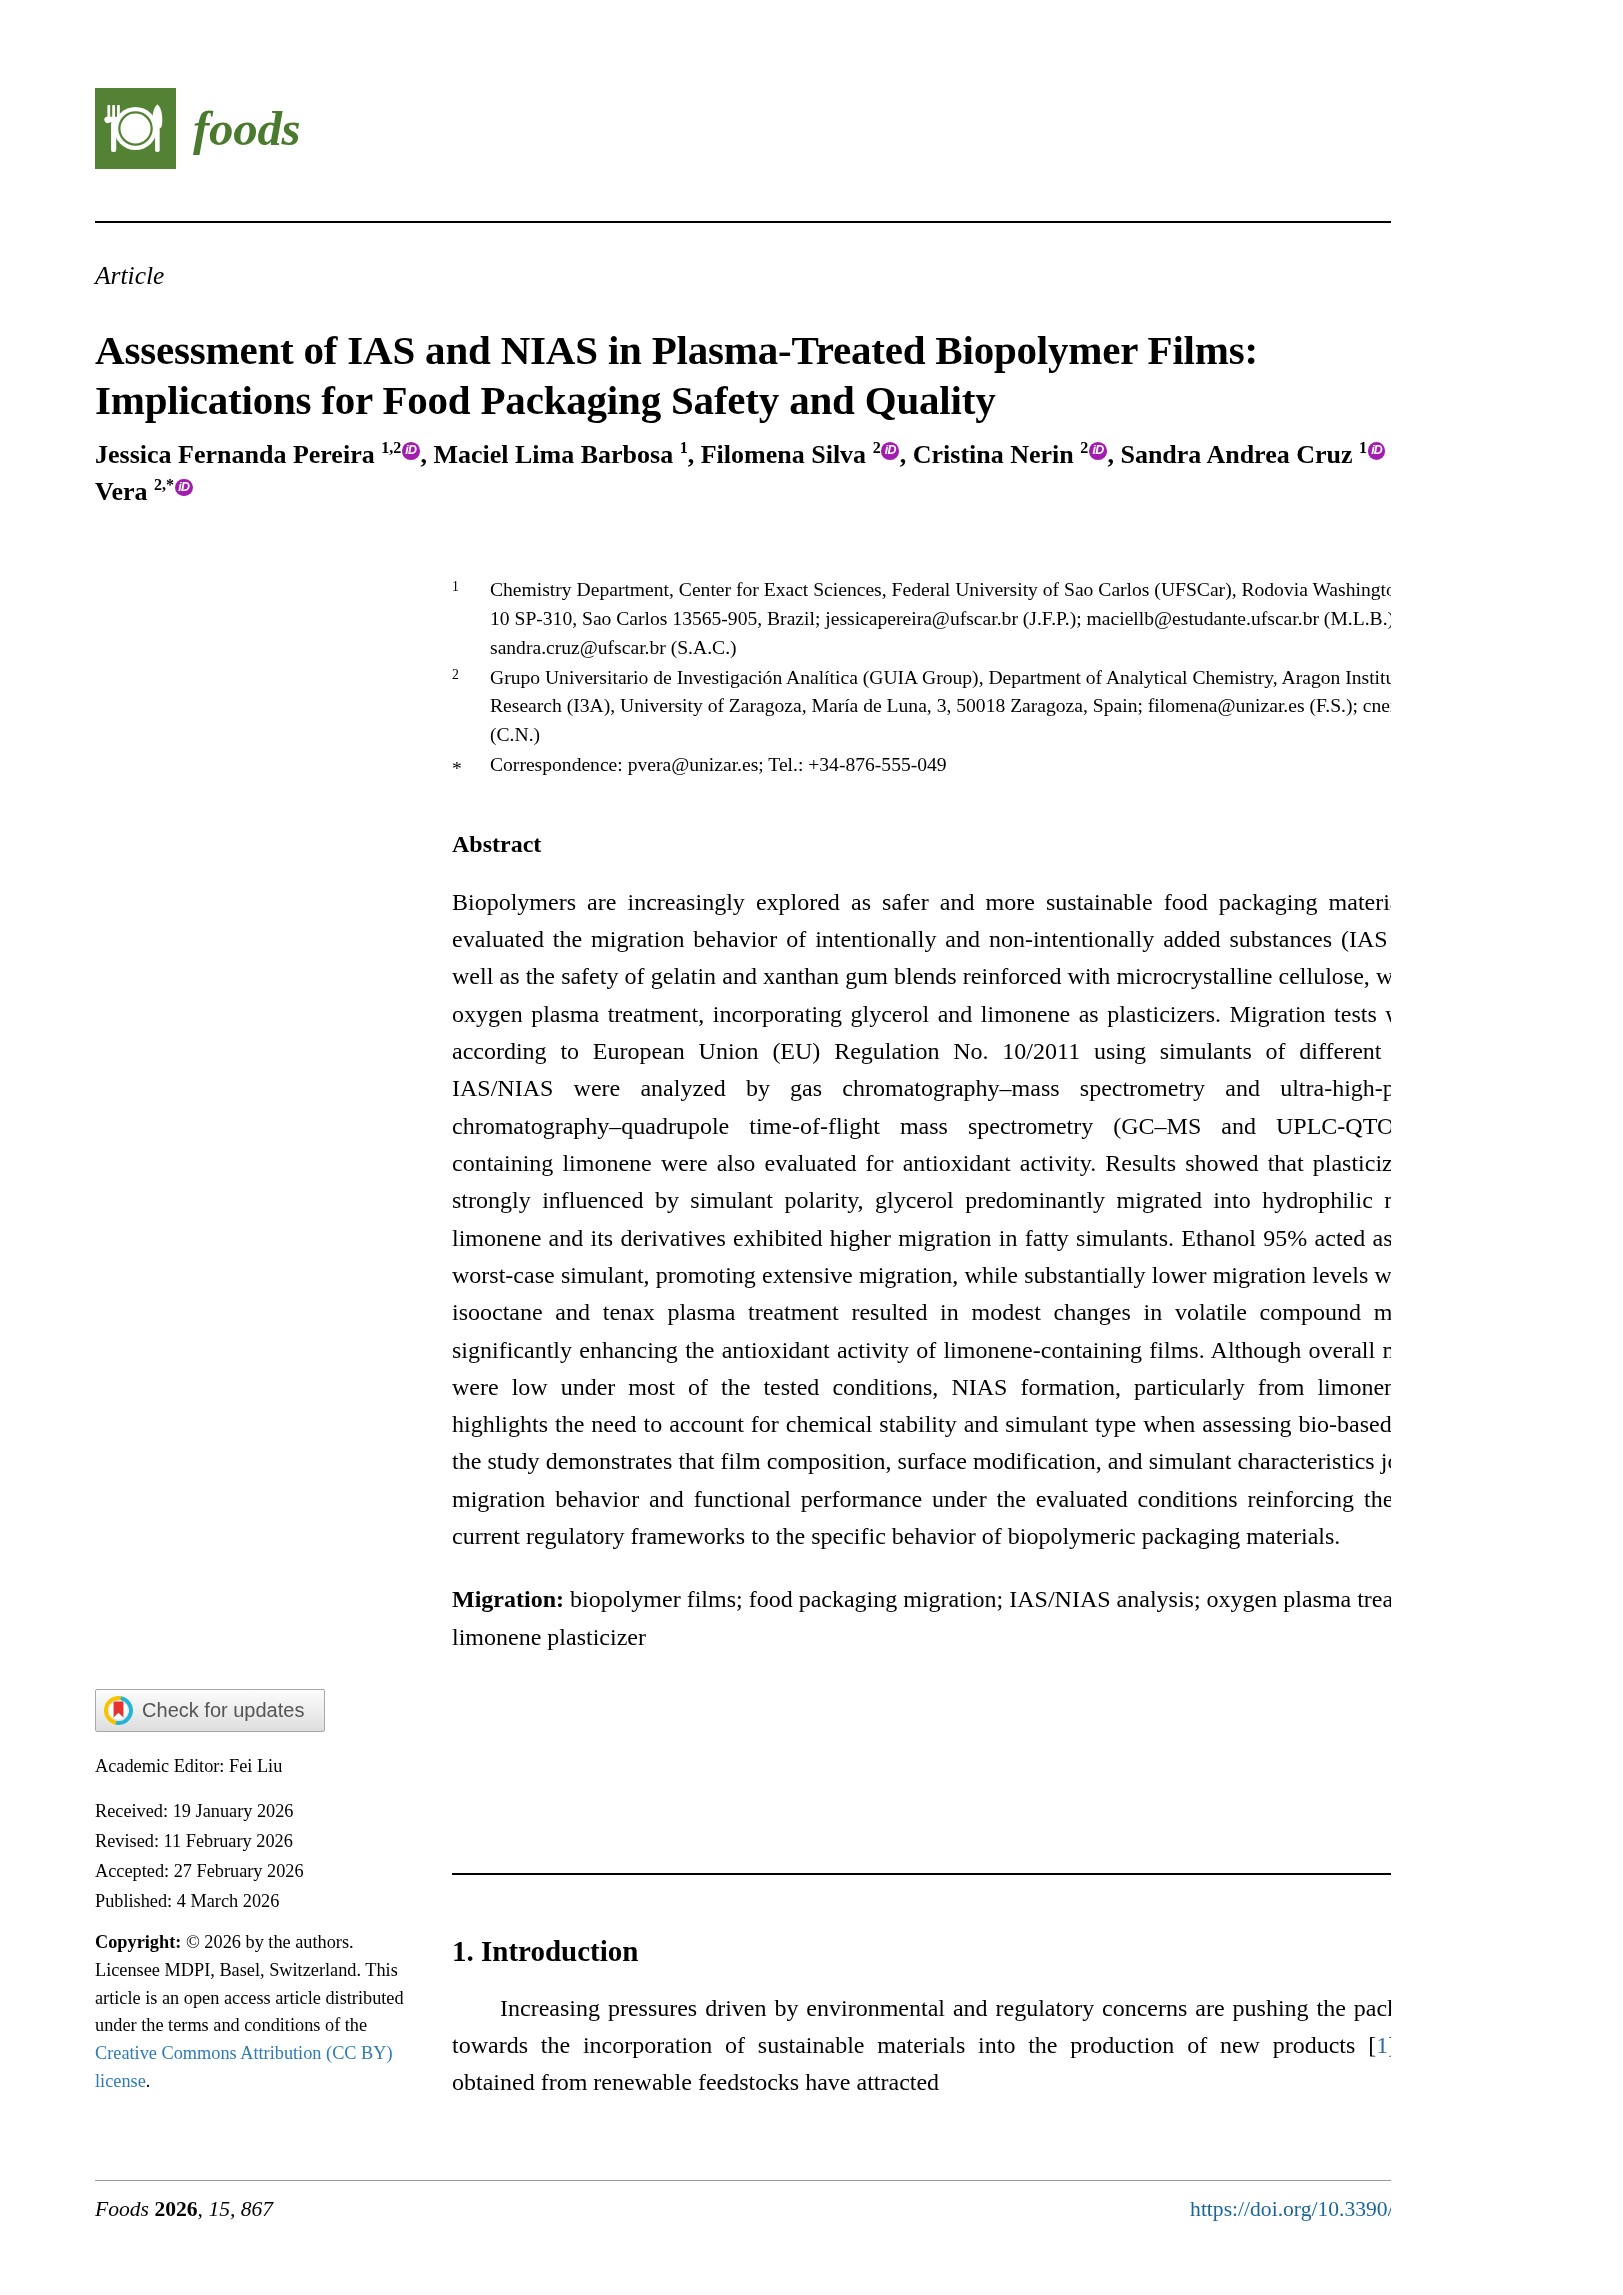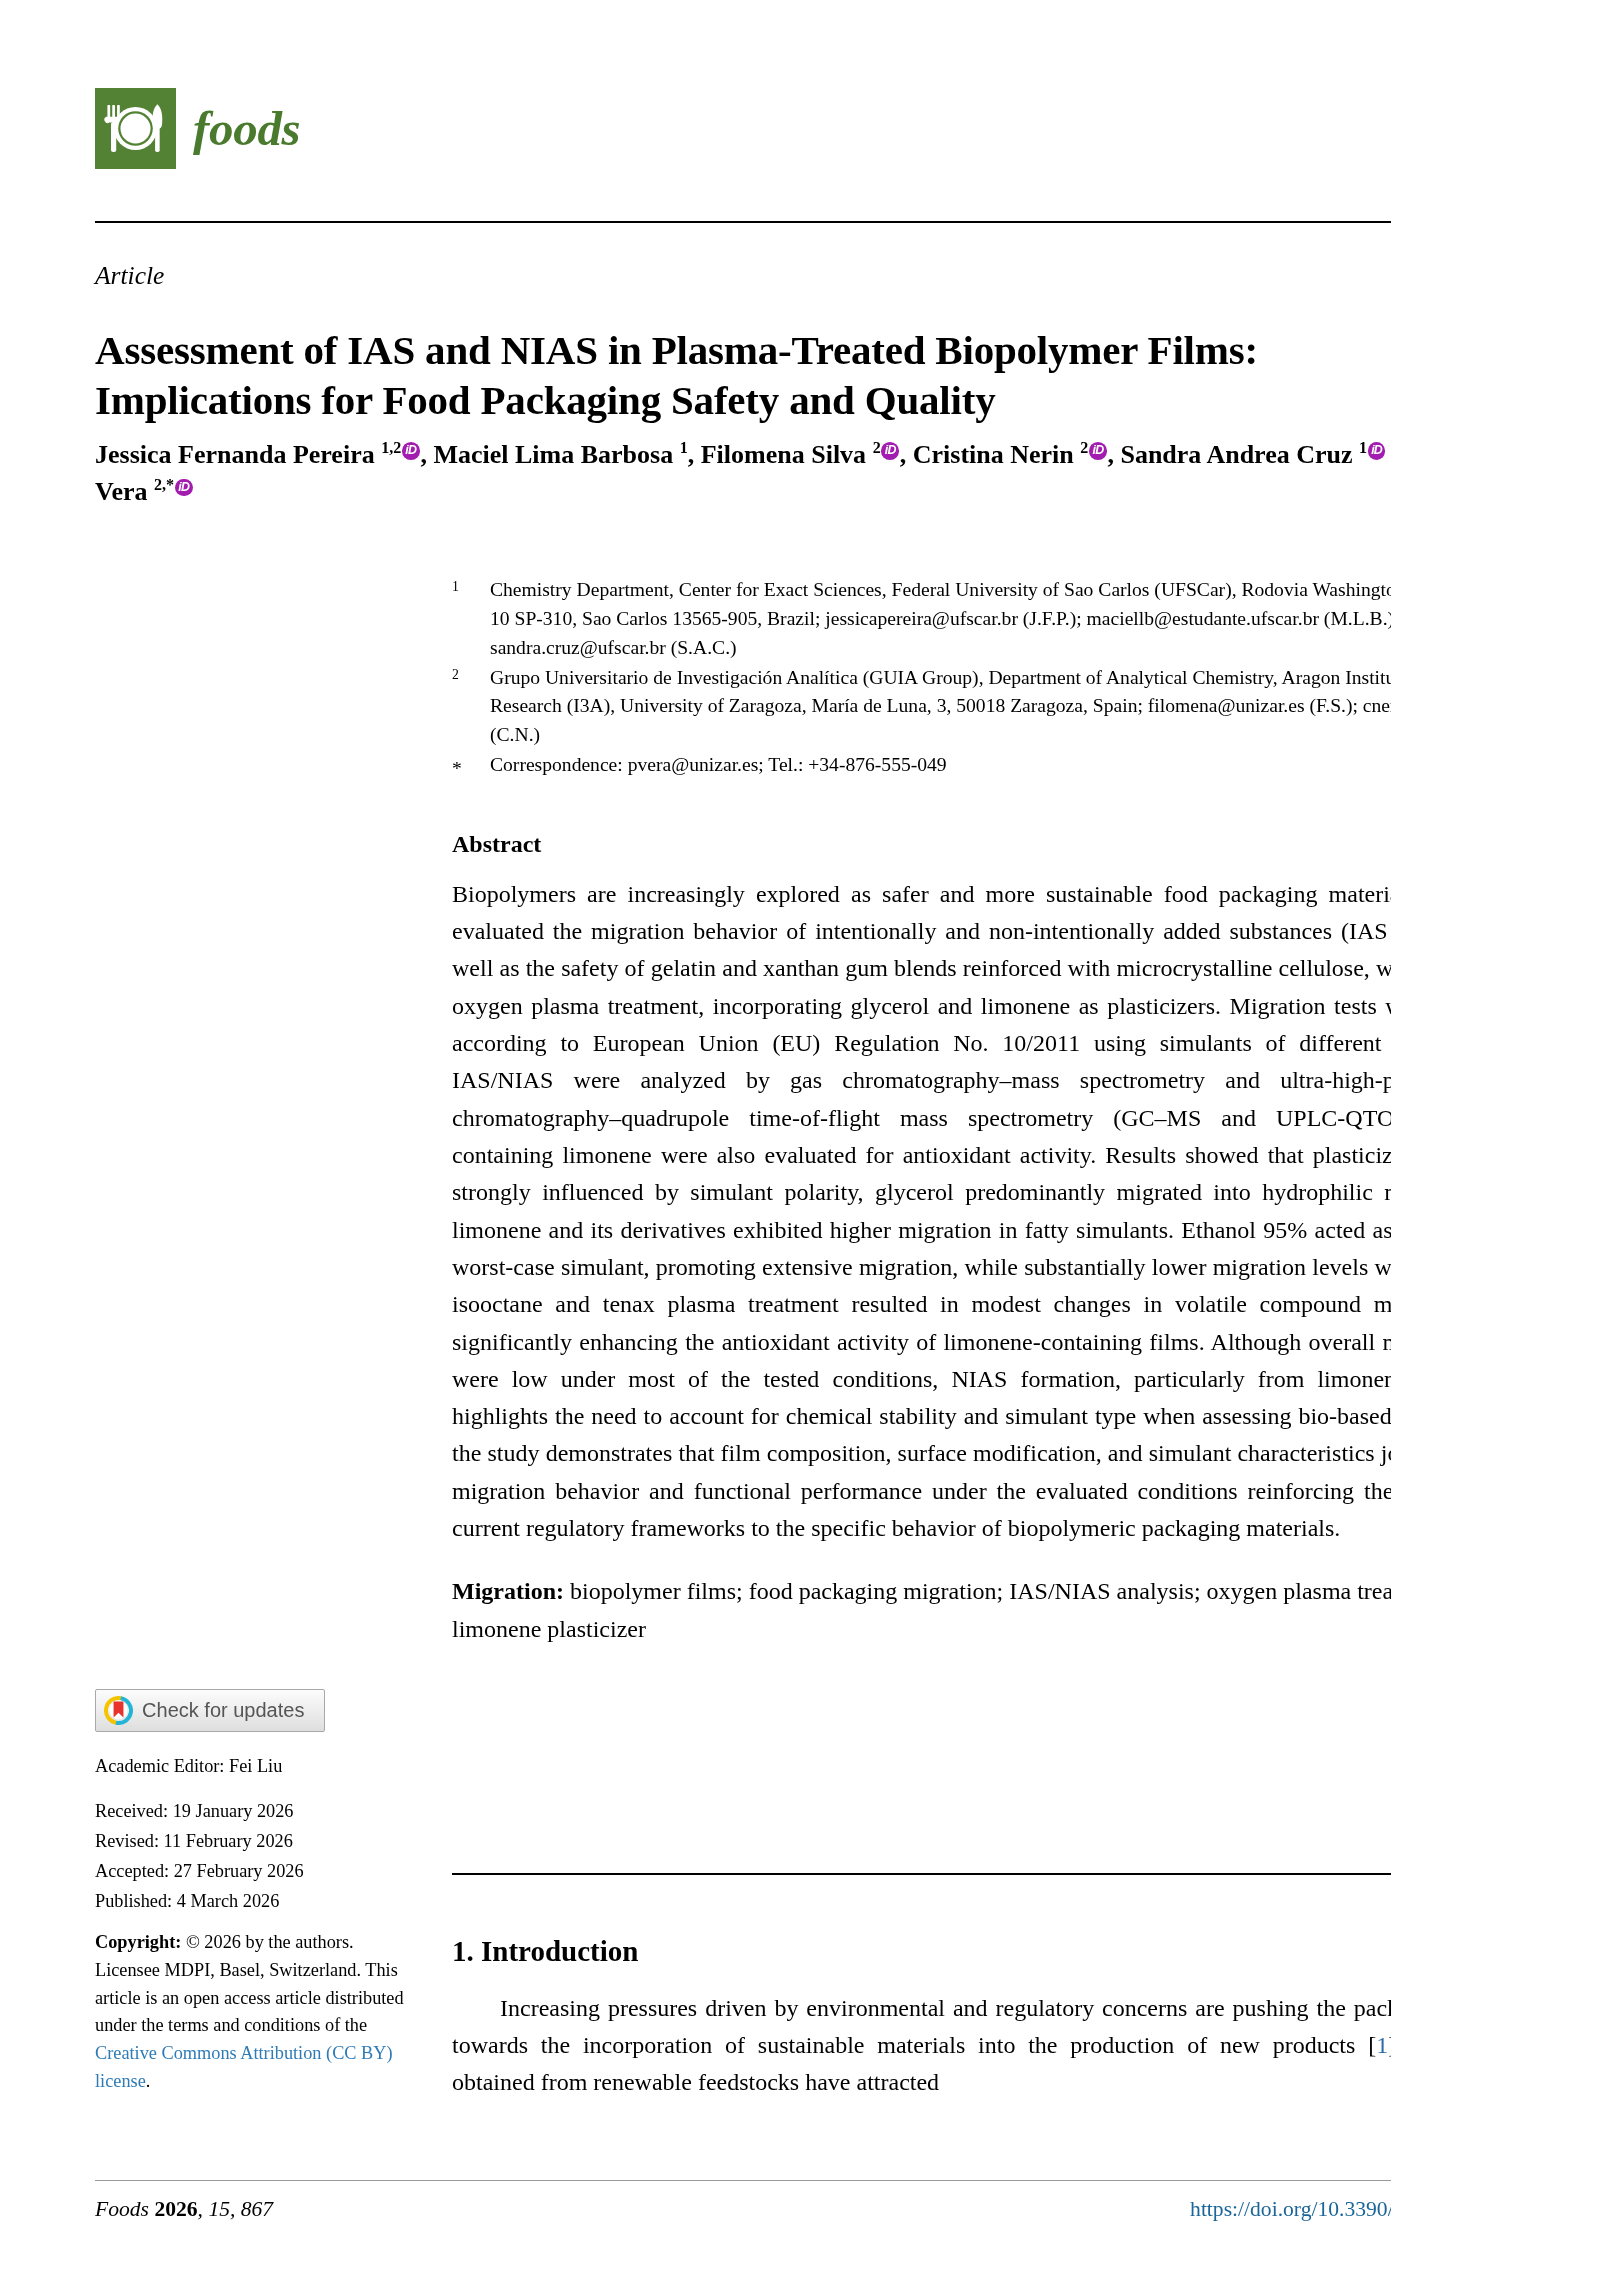--- a/index.html
+++ b/index.html
@@ -138,21 +138,21 @@
   .abstract-block {
     position: absolute;
     left: 452px;
     top: 830px;
     width: 1087px;
   }
   .abstract-heading {
     font-weight: 700;
     font-size: 24px;
     line-height: 1.2;
-    margin-bottom: 17px;
+    margin-bottom: 25px;
   }
   .abstract-text {
     font-size: 24px;
     line-height: 1.555;
     text-align: justify;
     text-justify: inter-word;
     hyphens: manual;
   }
   .keywords-text {
     font-size: 24px;

